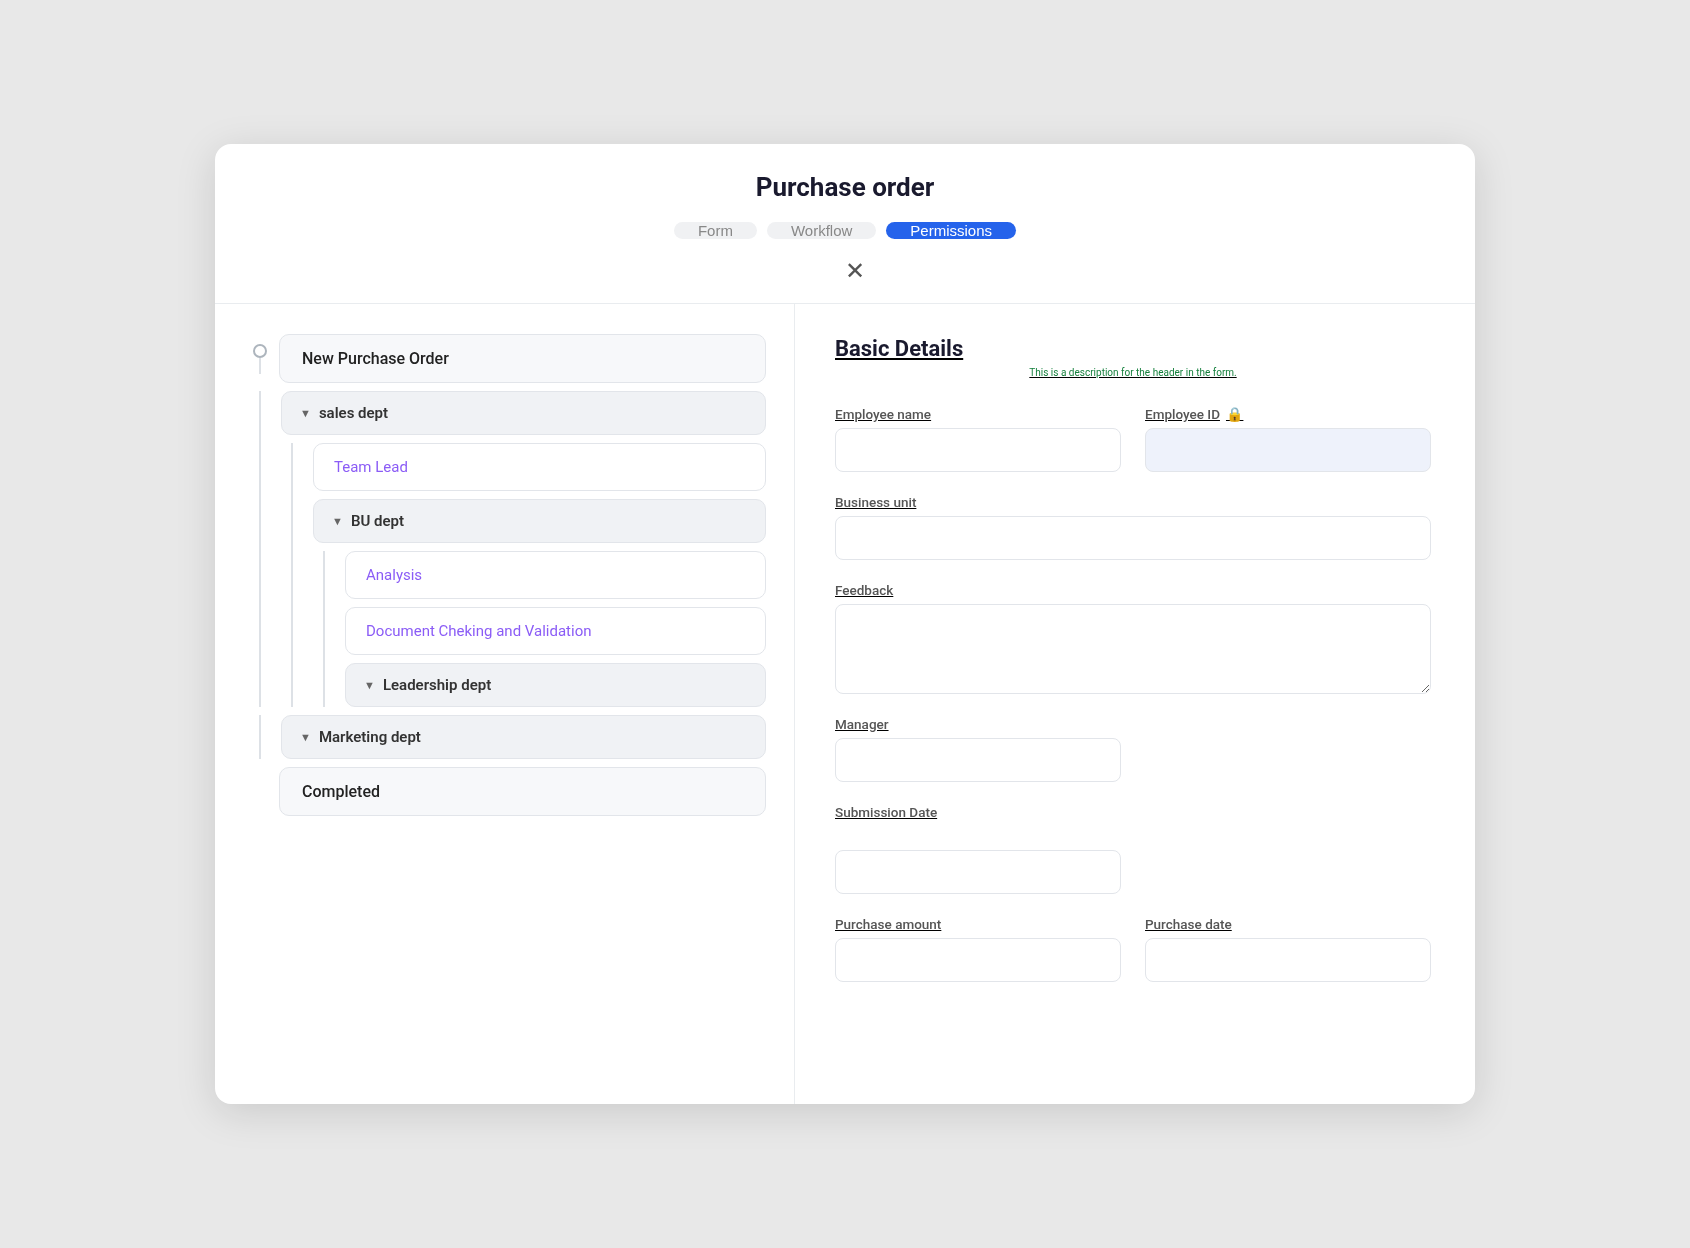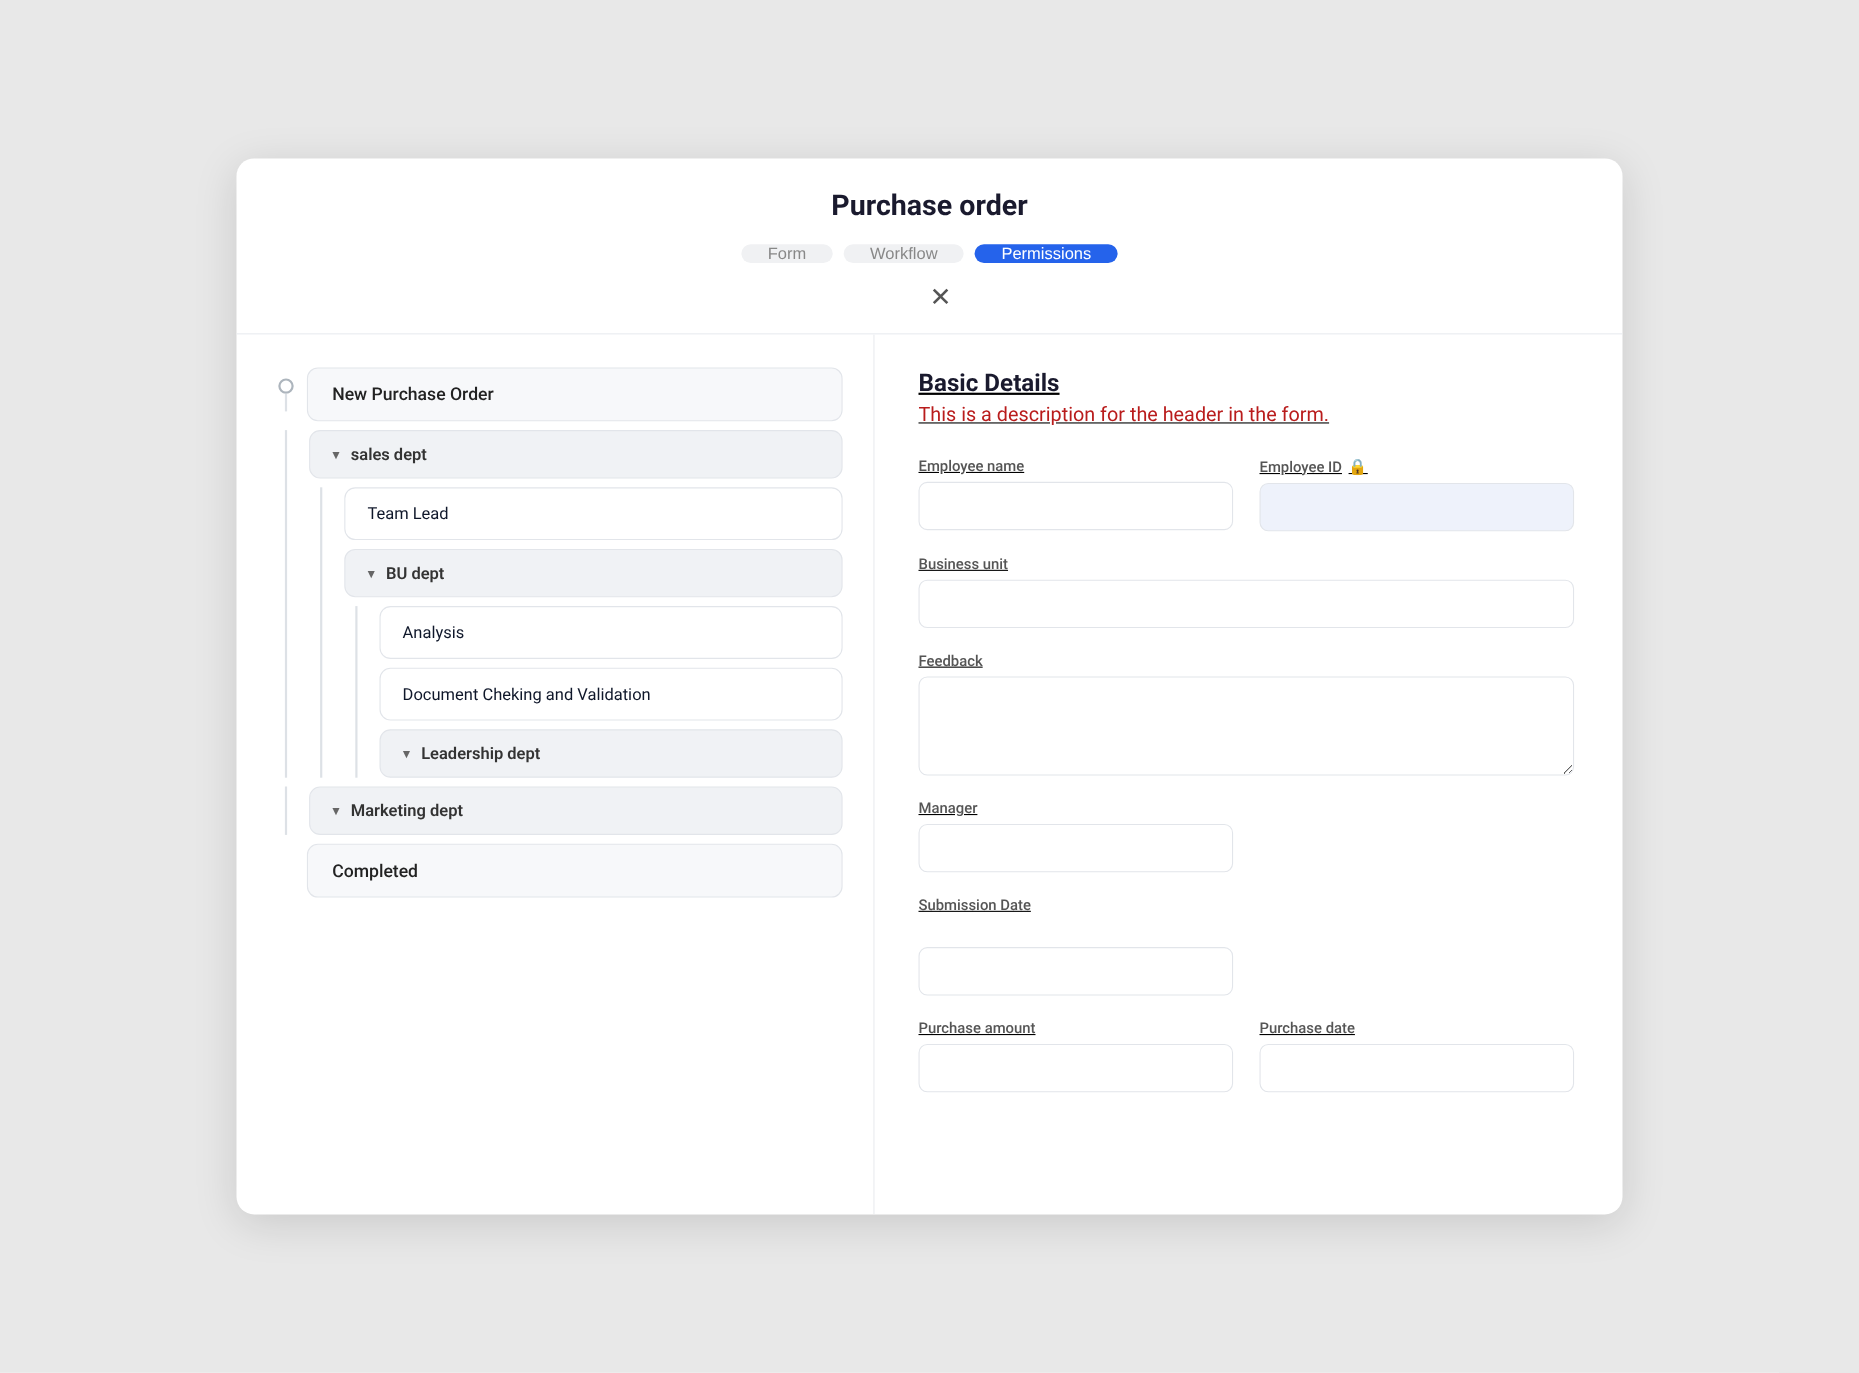--- a/index.html
+++ b/index.html
@@ -110,40 +110,41 @@
       font-size: 11px;
       color: #666;
     }
     .child-node {
       background: #fff;
       border: 1px solid #e2e5ea;
       border-radius: 10px;
       padding: 14px 20px;
       font-size: 15px;
       font-weight: 400;
-      color: #0f172a;
+      color: #8b5cf6;
       cursor: pointer;
     }
     
     .right-panel {
       flex: 1;
       padding: 32px 44px 32px 40px;
       overflow-y: auto;
       text-decoration: underline;
     }
     .form-section-title {
       font-size: 22px;
       font-weight: 700;
       color: #1a1a2e;
       margin-bottom: 6px;
     }
     .form-section-desc {
-      font-size: 18px;
-      color: #b91c1c;
+      font-size: 10px;
+      color: #15803d;
       margin-bottom: 28px;
+      text-align: center;
     }
     .form-row {
       display: flex;
       gap: 24px;
       margin-bottom: 22px;
     }
     .form-field {
       display: flex;
       flex-direction: column;
       gap: 6px;

